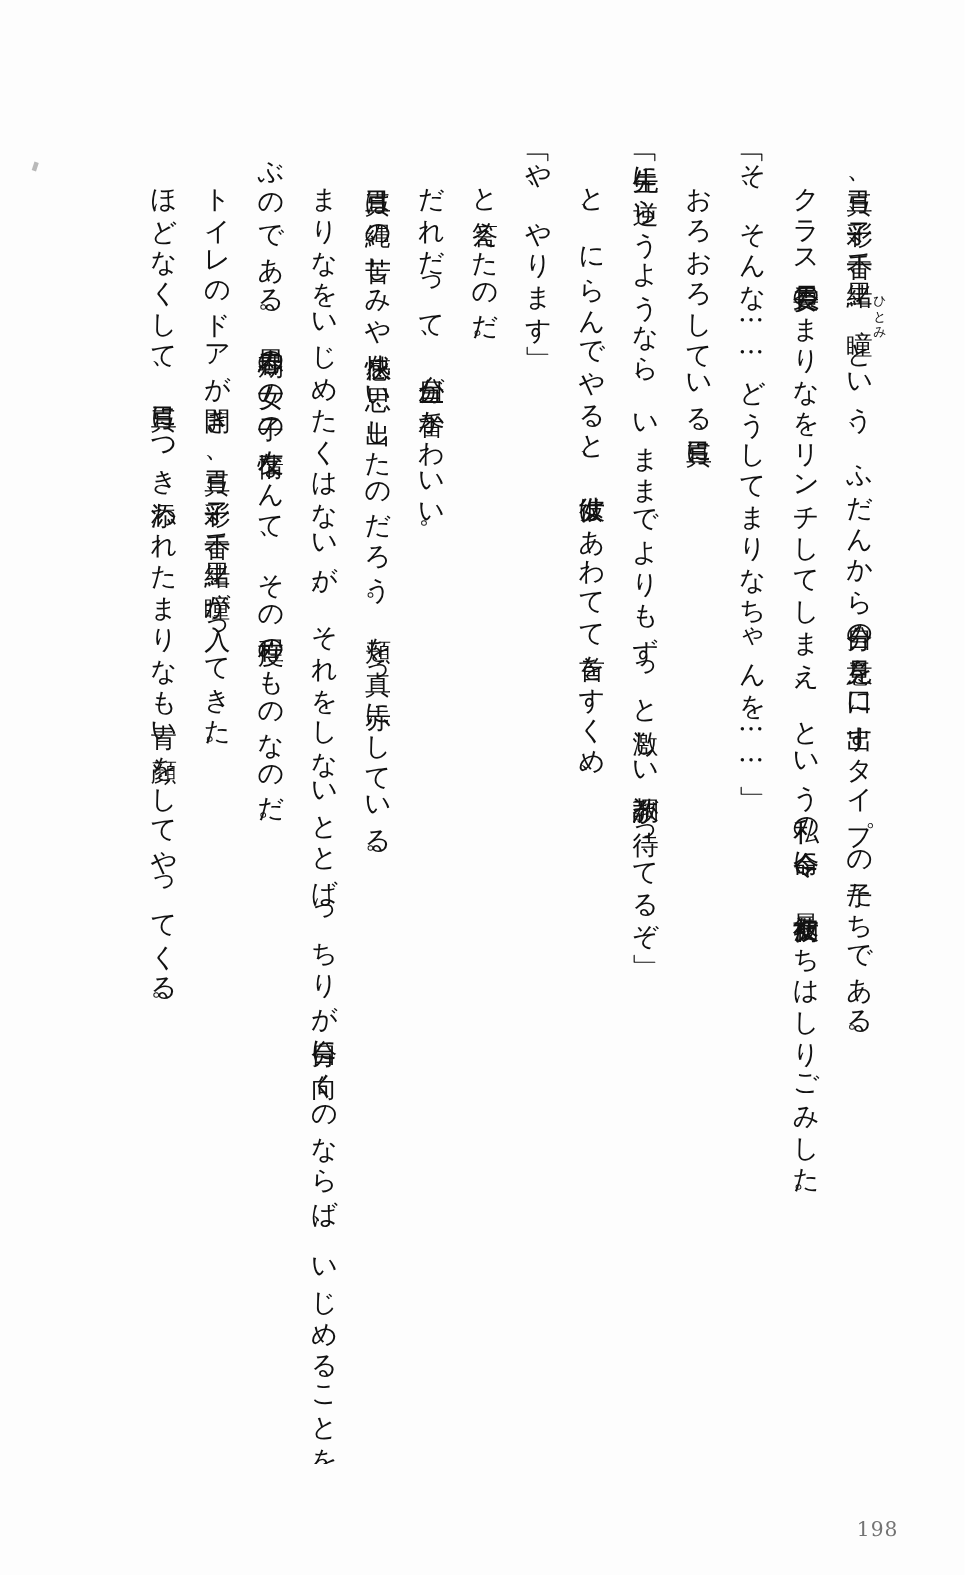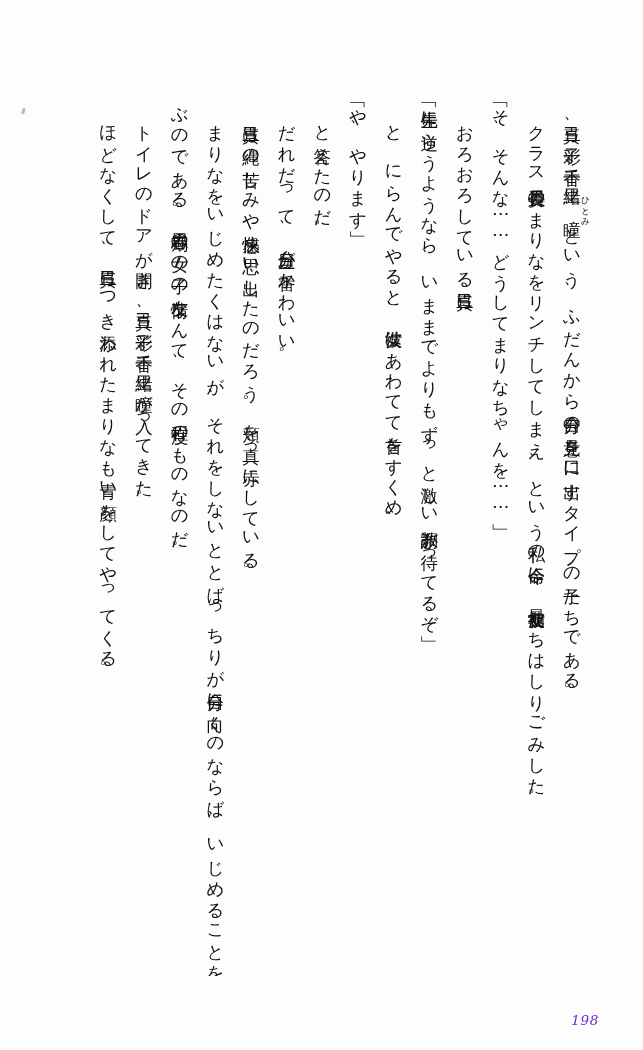--- a/index.html
+++ b/index.html
@@ -60,22 +60,21 @@
   }
 
   
   #page-number {
     position: absolute;
     right: 44px;
     bottom: 22px;
     font-size: 13.5px;
     letter-spacing: 0.05em;
     font-family: "DejaVu Serif", "Liberation Serif", serif;
-    color: #6d28d9;
-    font-style: italic;
+    color: #737373;
   }
 
   
   .speck {
     position: absolute;
     background: #b9b9b9;
   }
 </style>
 </head>
 <body>

